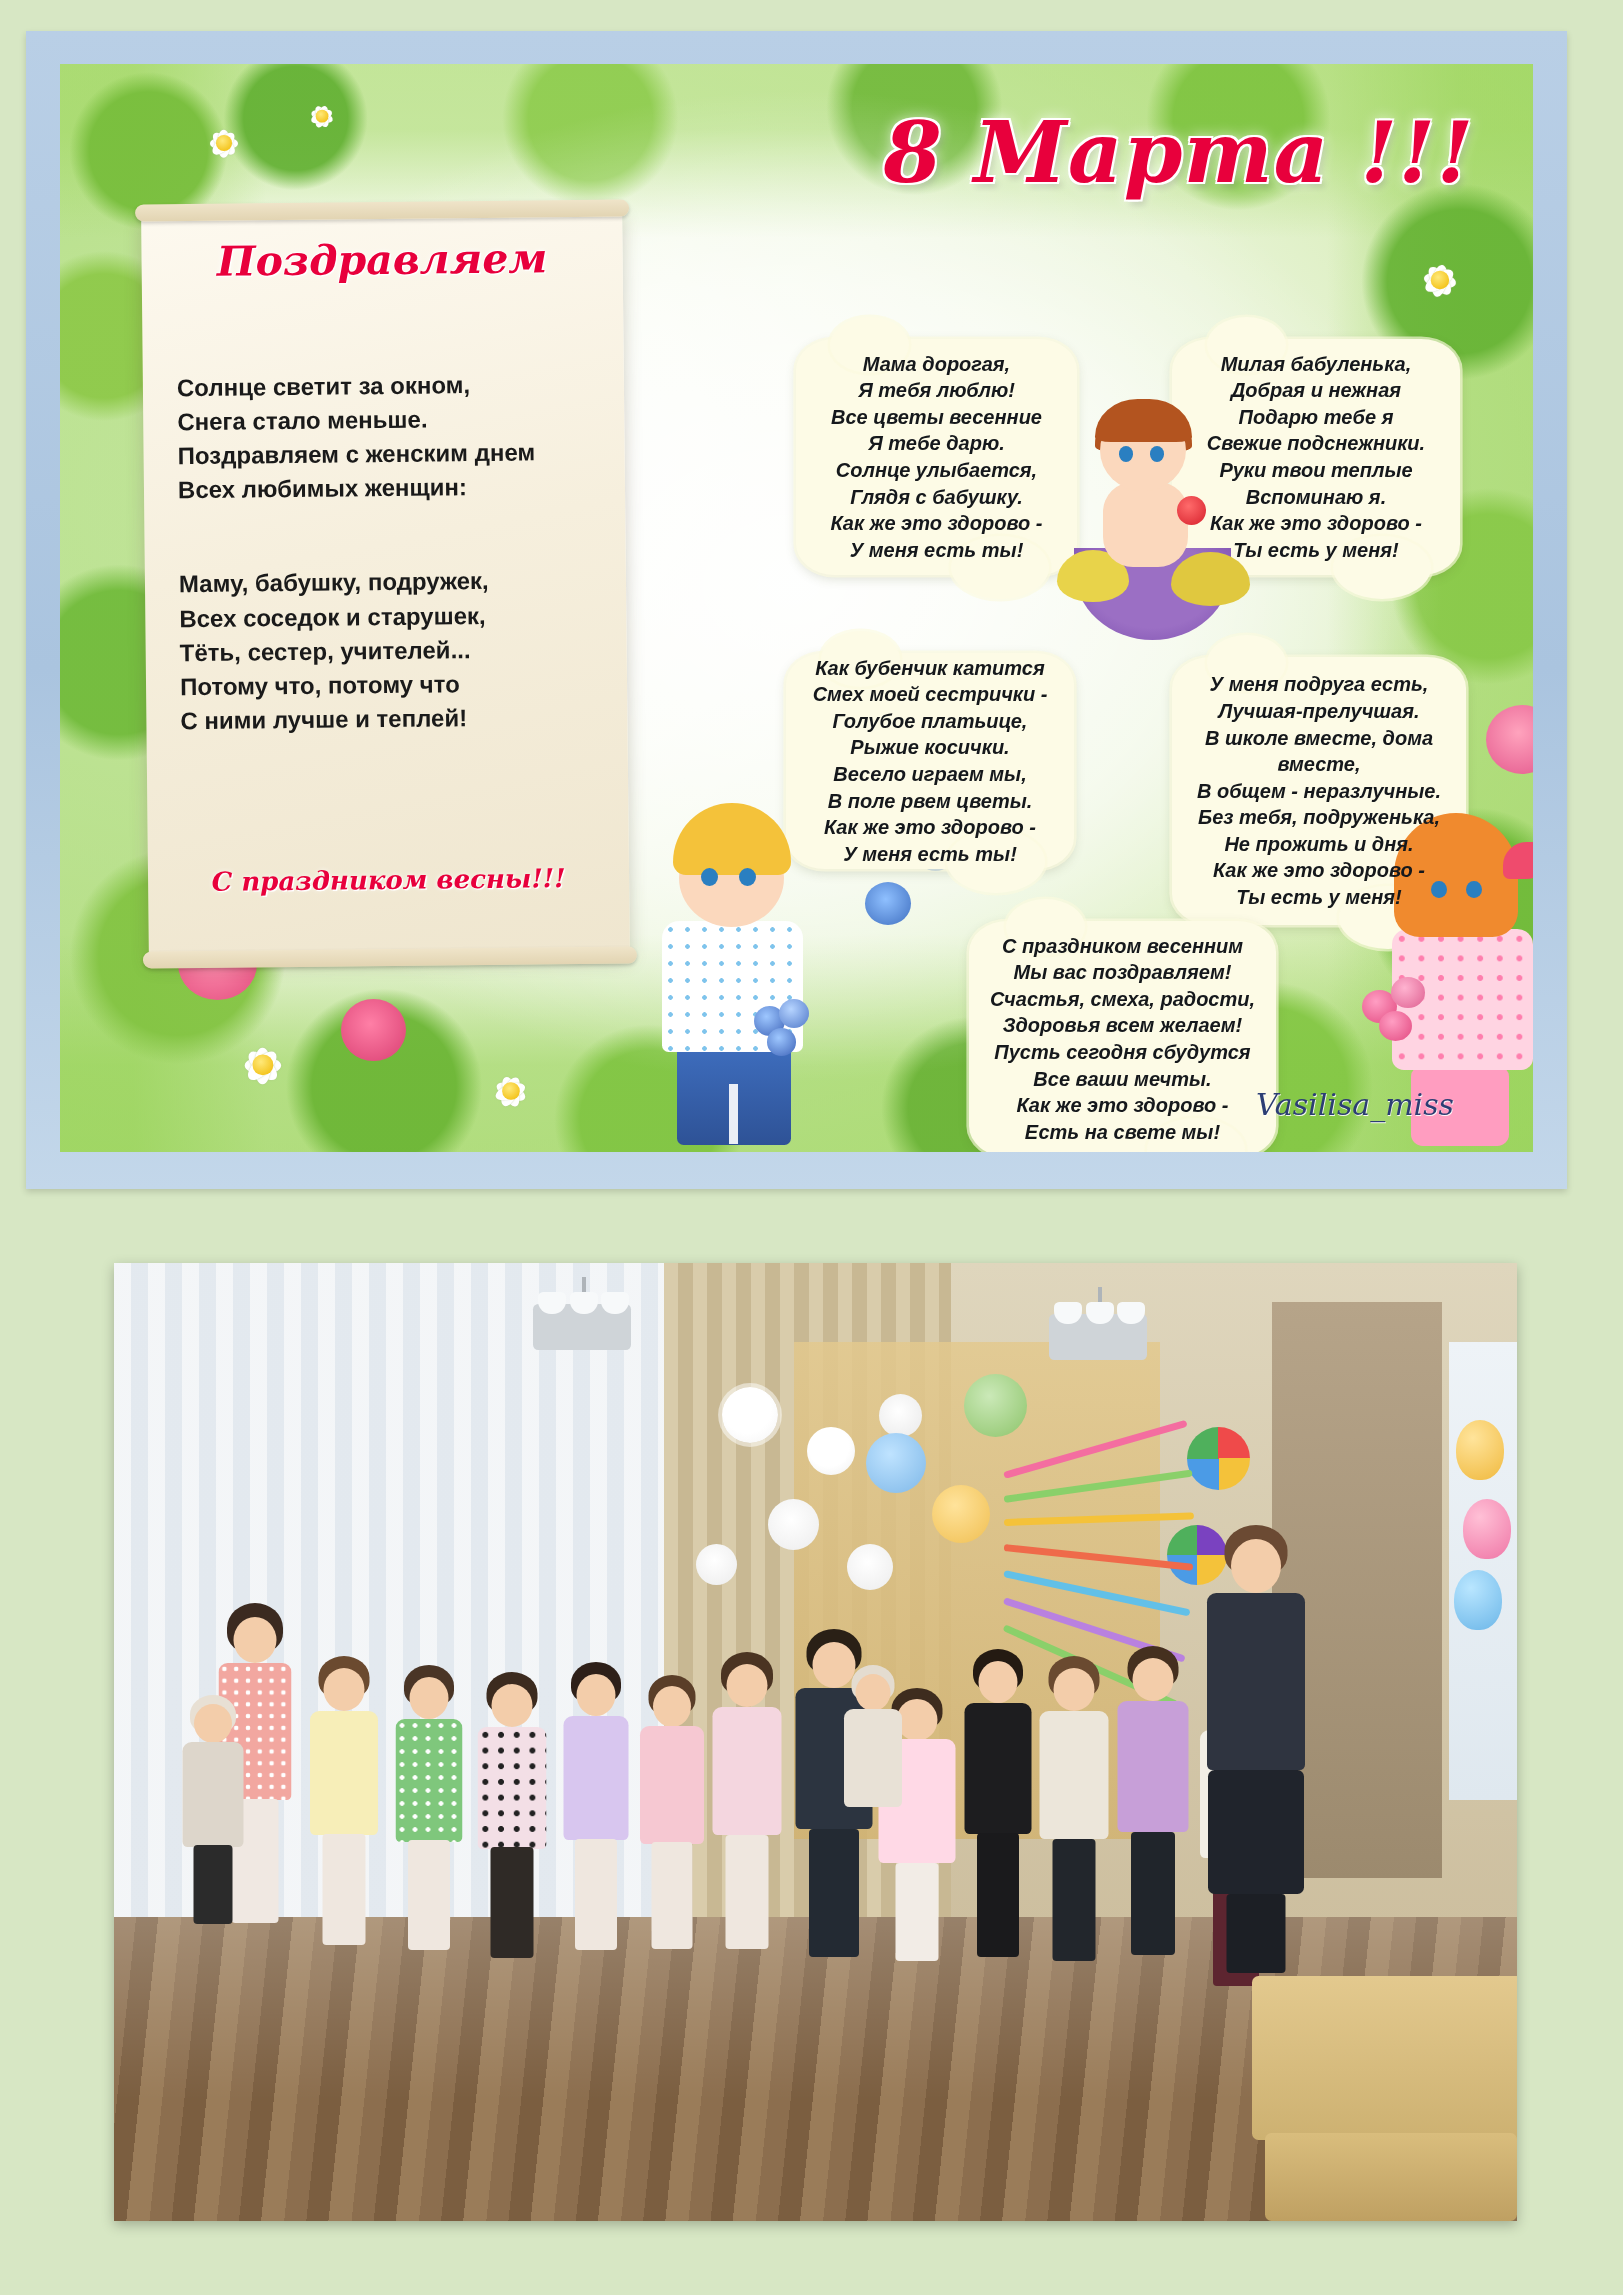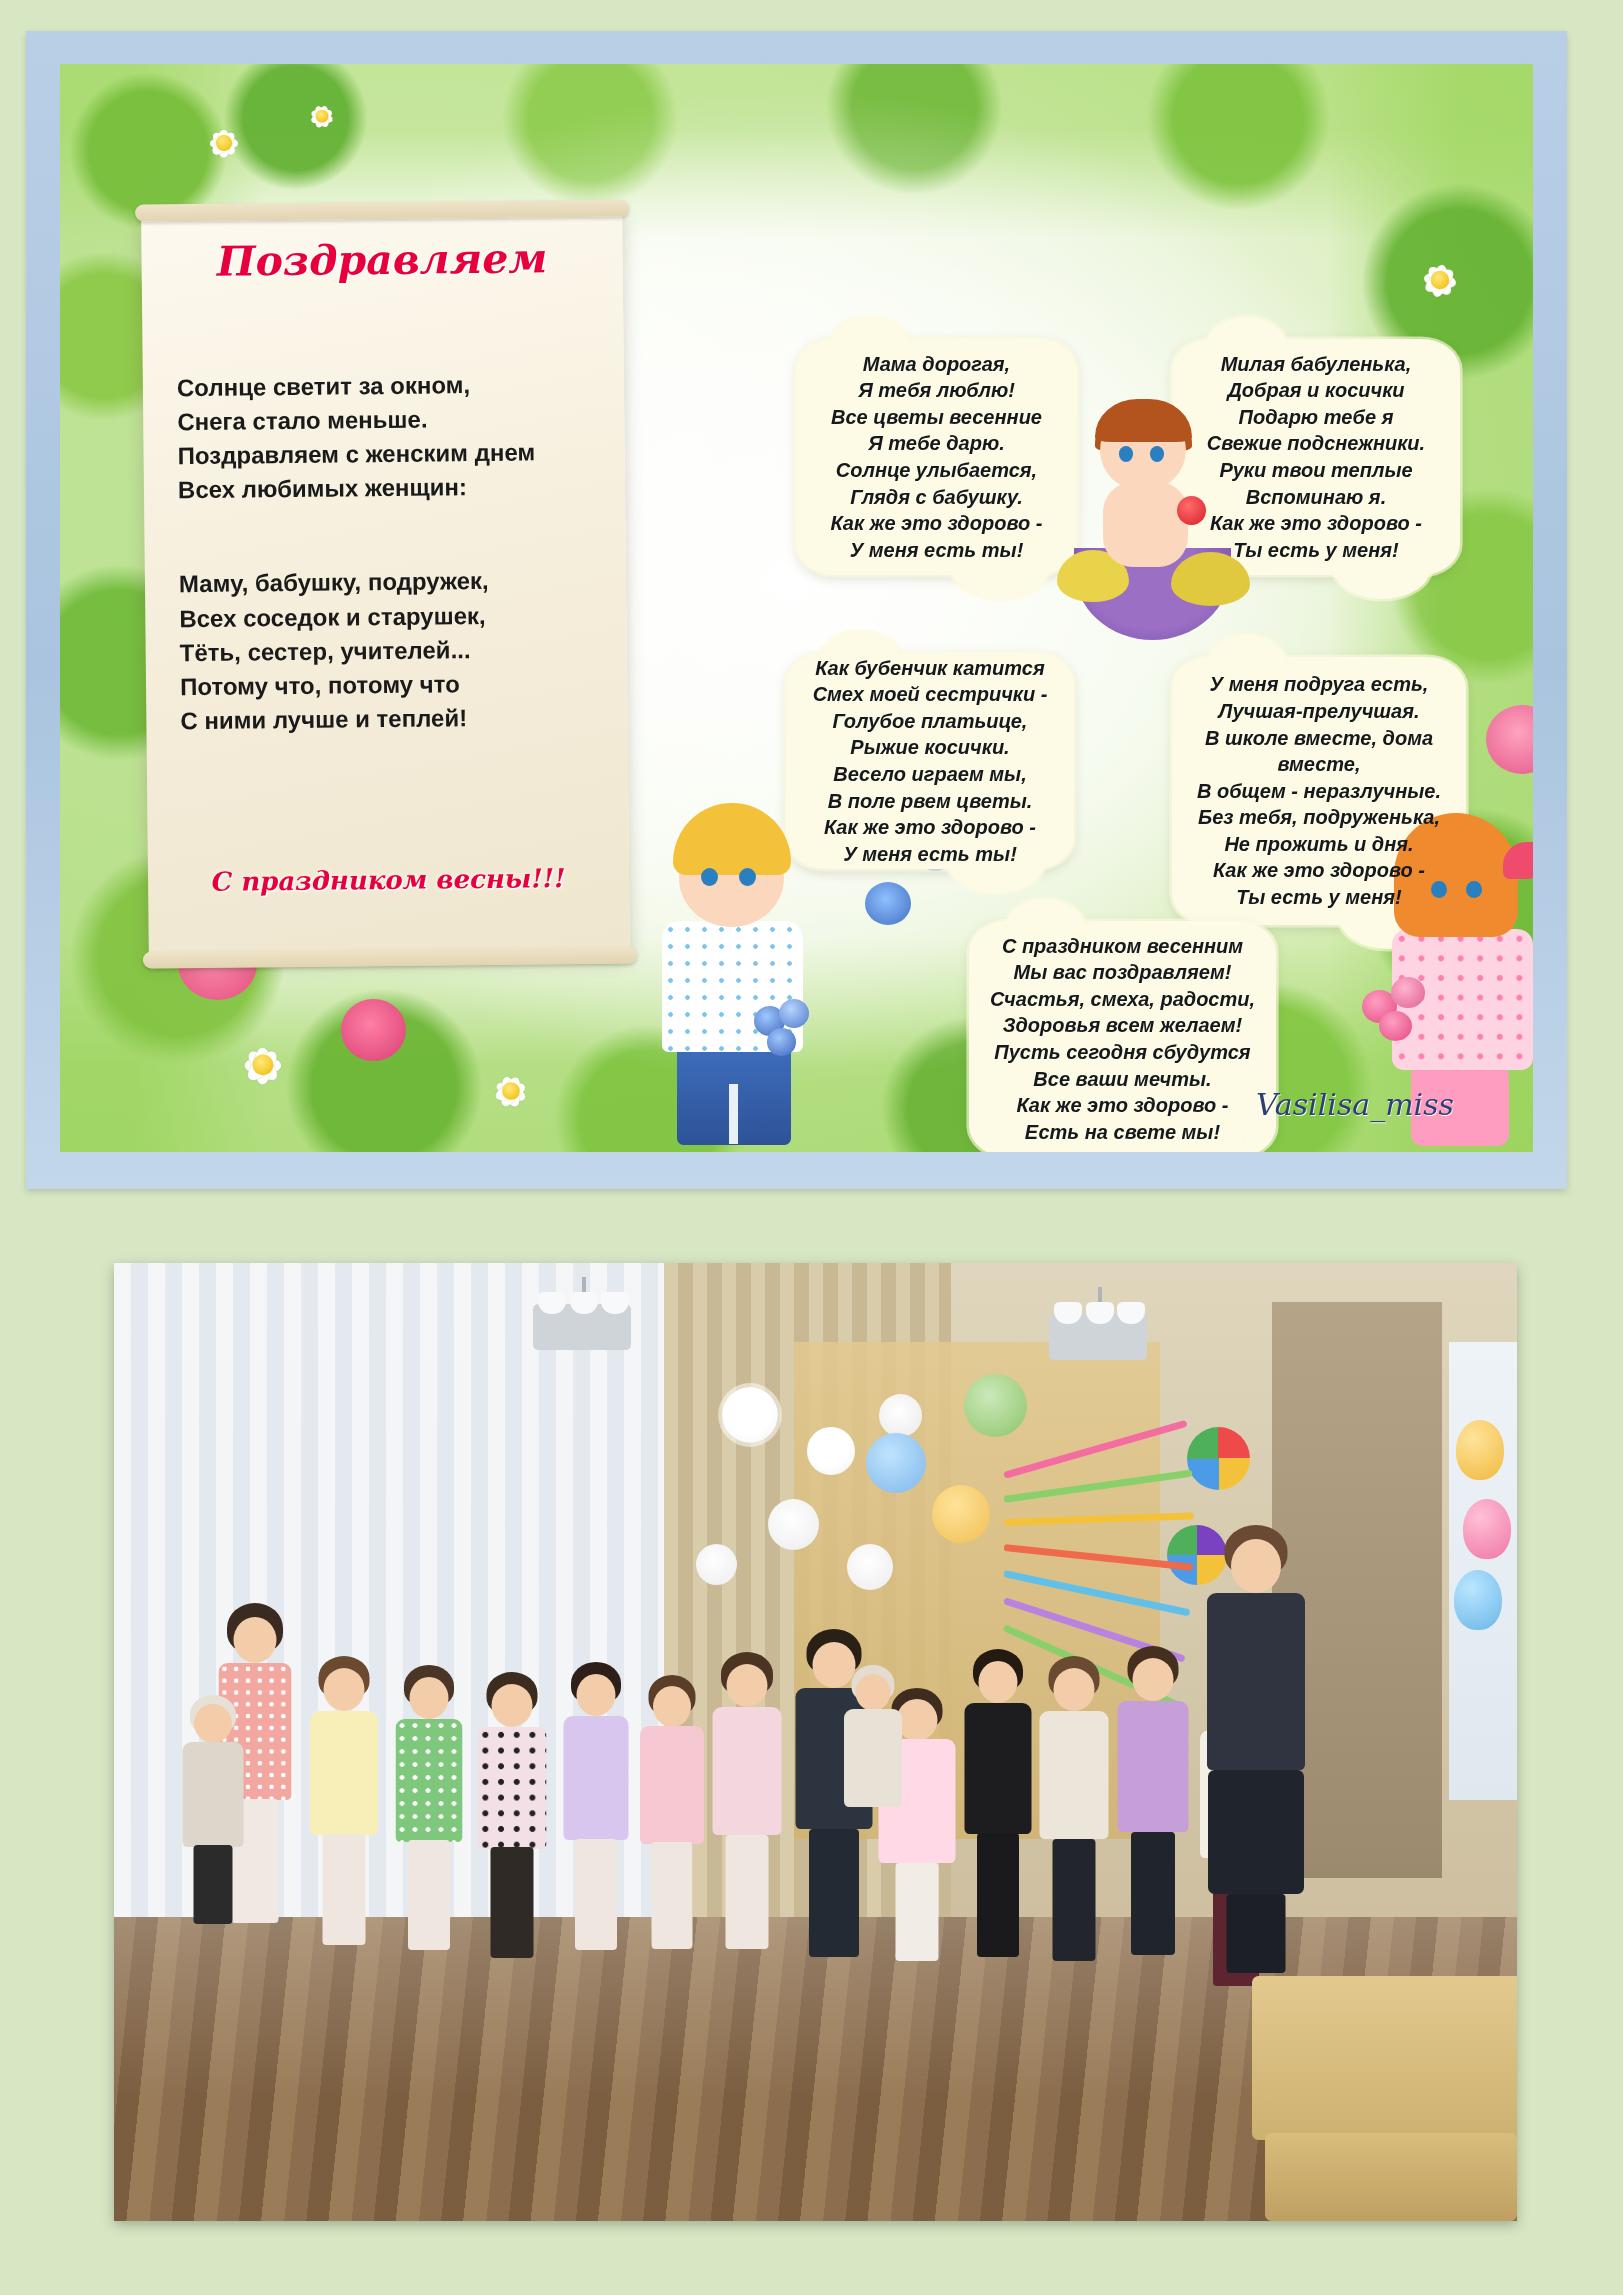--- a/index.html
+++ b/index.html
@@ -327,20 +327,21 @@
       <span style="transform:rotate(115deg)"></span>
         <span style="transform:rotate(160deg)"></span>
         <i></i>
     </div>
     <div class="blossom" style="left:118px;top:864px;width:79px;height:72px;background:radial-gradient(circle at 45% 40%,#ff8fb0,#e24d7d)"></div>
     <div class="blossom" style="left:281px;top:935px;width:65px;height:62px;background:radial-gradient(circle at 45% 40%,#ff7fa6,#d93f72)"></div>
     <div class="blossom" style="left:1426px;top:641px;width:72px;height:69px;background:radial-gradient(circle at 45% 40%,#ffa3bd,#e2548a)"></div>
     <div class="blossom" style="left:805px;top:818px;width:46px;height:43px;background:radial-gradient(circle at 45% 40%,#8fc0ff,#3f6fc0)"></div>
     <div class="blossom" style="left:857px;top:772px;width:37px;height:35px;background:radial-gradient(circle at 45% 40%,#a9cdff,#5183cf)"></div>
 
+    <div class="title-8march">8 Марта !!!</div>
 
     <div class="scroll">
       <div class="scroll-title">Поздравляем</div>
       <div class="scroll-body">
         <div class="stanza">Солнце светит за окном,
 Снега стало меньше.
 Поздравляем с женским днем
 Всех любимых женщин:</div>
         <div class="stanza">Маму, бабушку, подружек,
 Всех соседок и старушек,
@@ -356,21 +357,21 @@
 Я тебя люблю!
 Все цветы весенние
 Я тебе дарю.
 Солнце улыбается,
 Глядя с бабушку.
 Как же это здорово -
 У меня есть ты!</p>
     </div>
     <div class="cloud" id="cloud-babushka">
       <p>Милая бабуленька,
-Добрая и косички
+Добрая и нежная
 Подарю тебе я
 Свежие подснежники.
 Руки твои теплые
 Вспоминаю я.
 Как же это здорово -
 Ты есть у меня!</p>
     </div>
     <div class="cloud" id="cloud-sestra">
       <p>Как бубенчик катится
 Смех моей сестрички -

